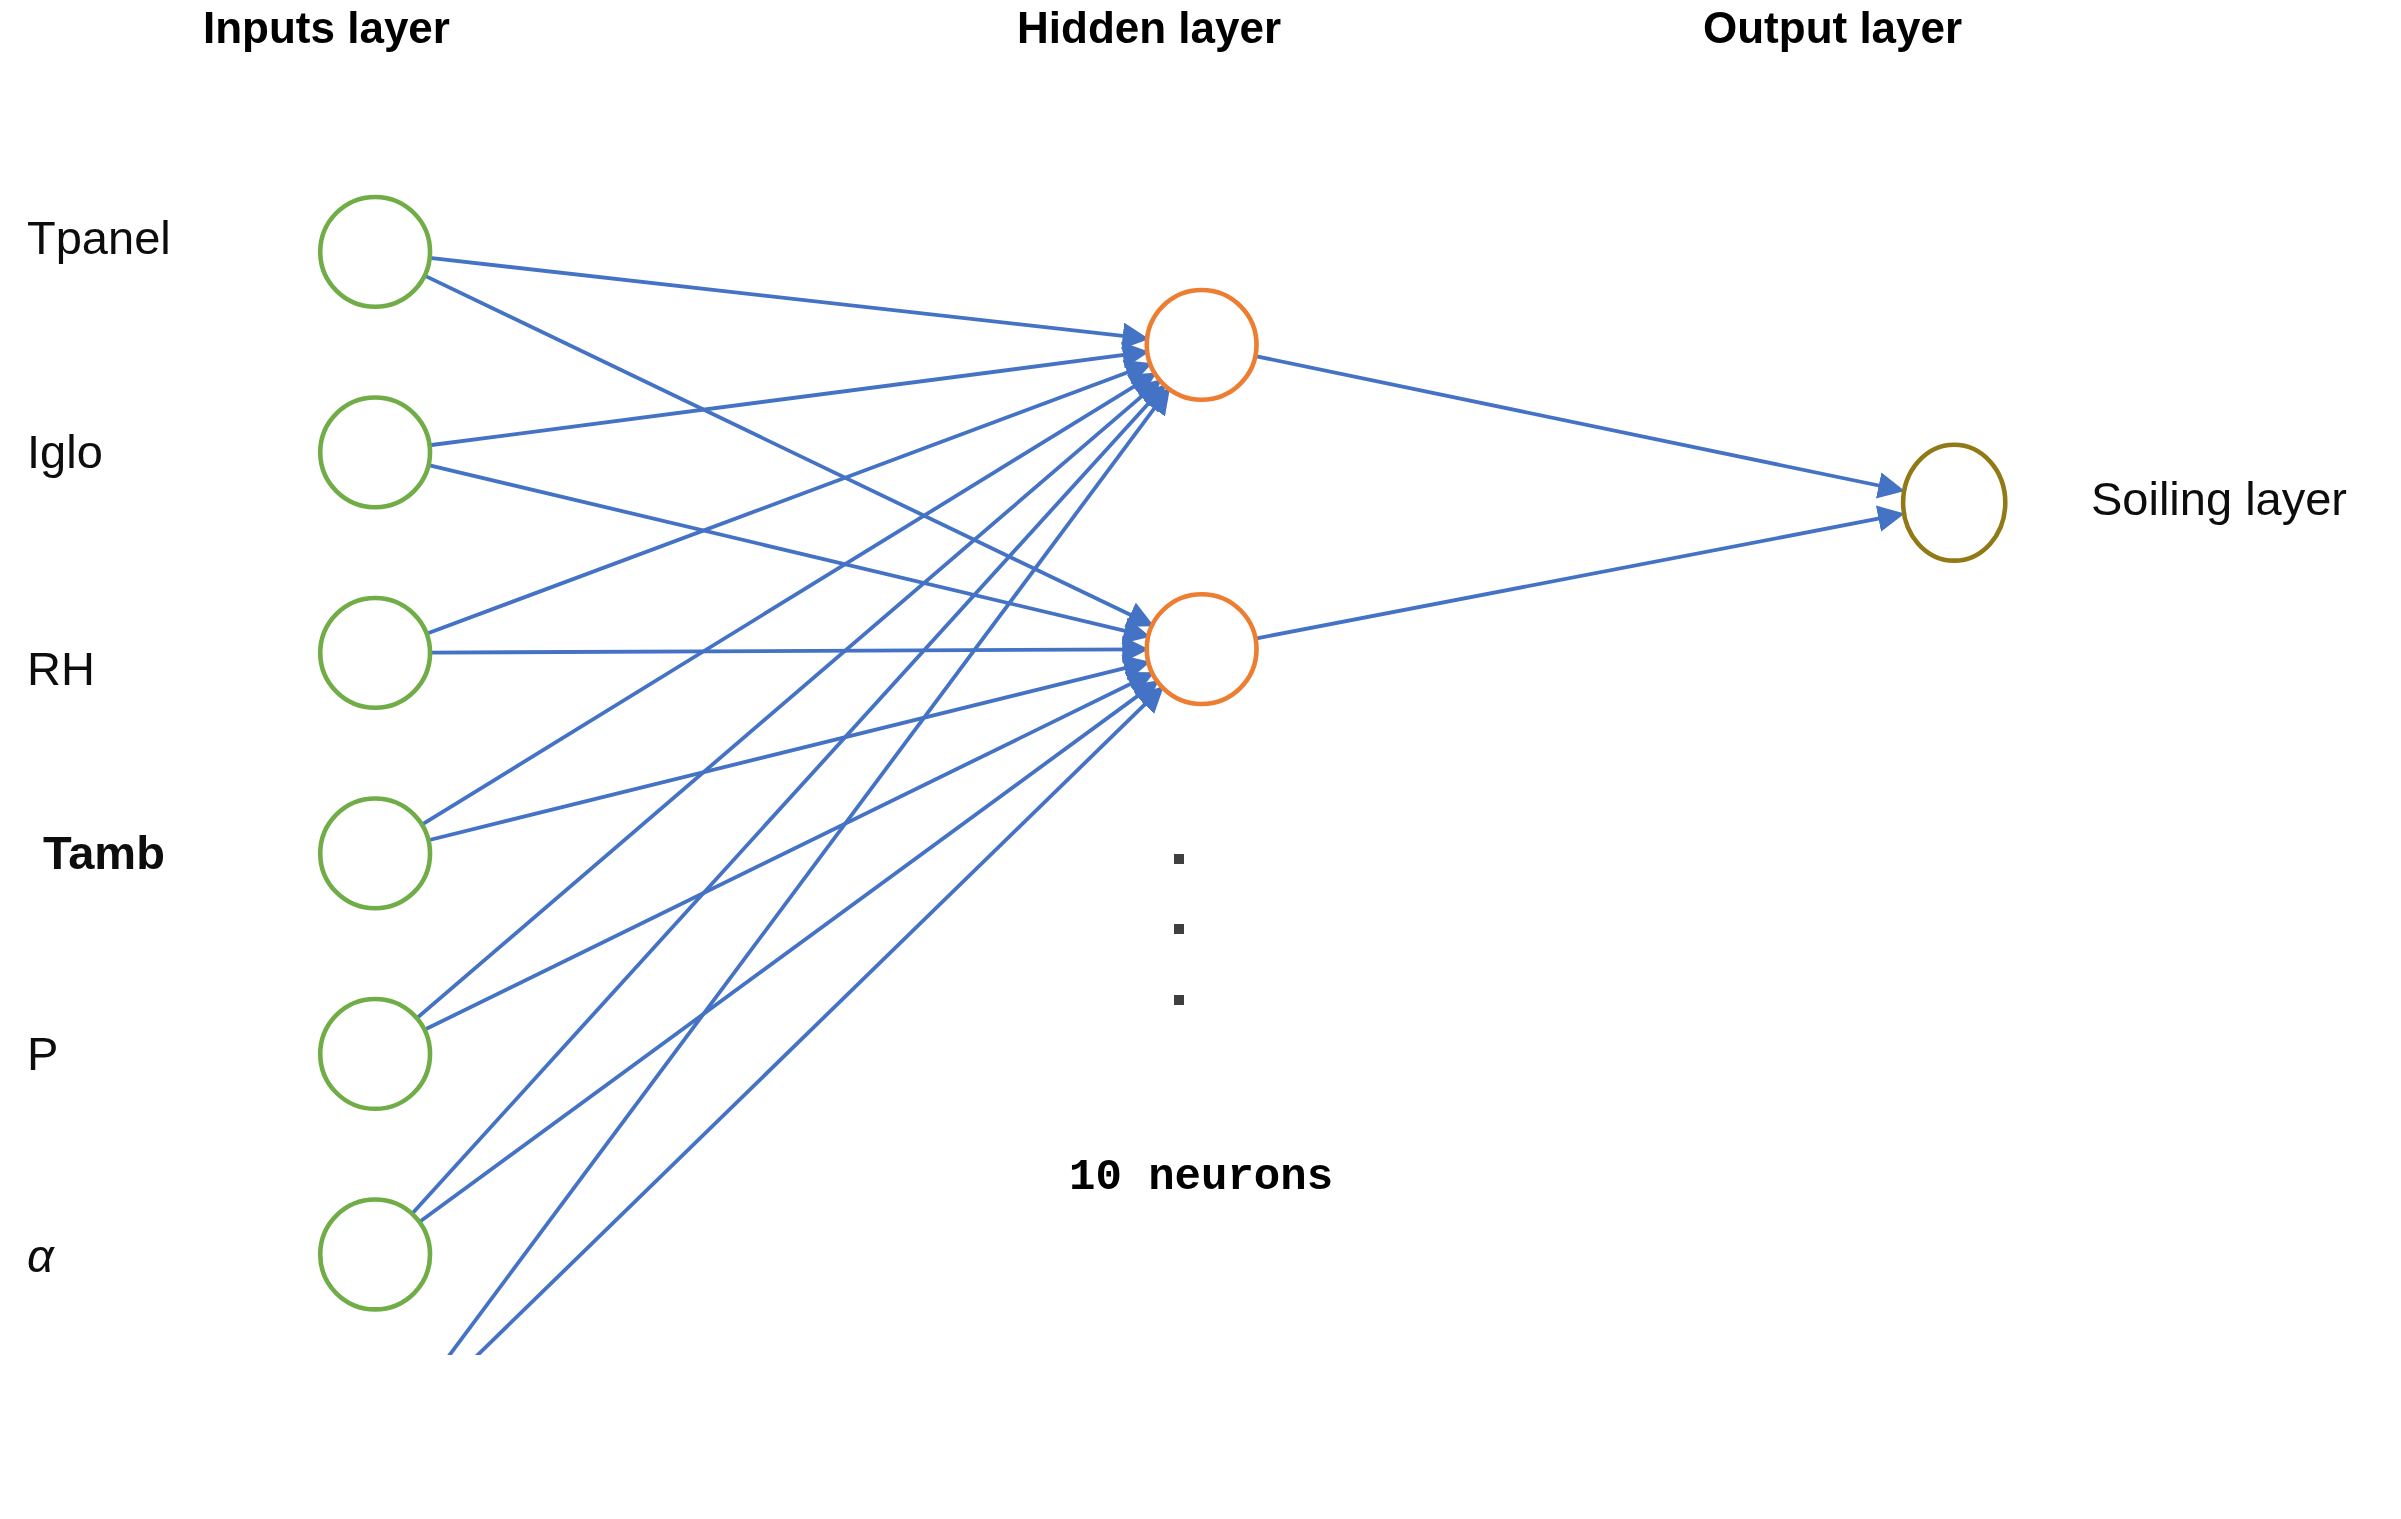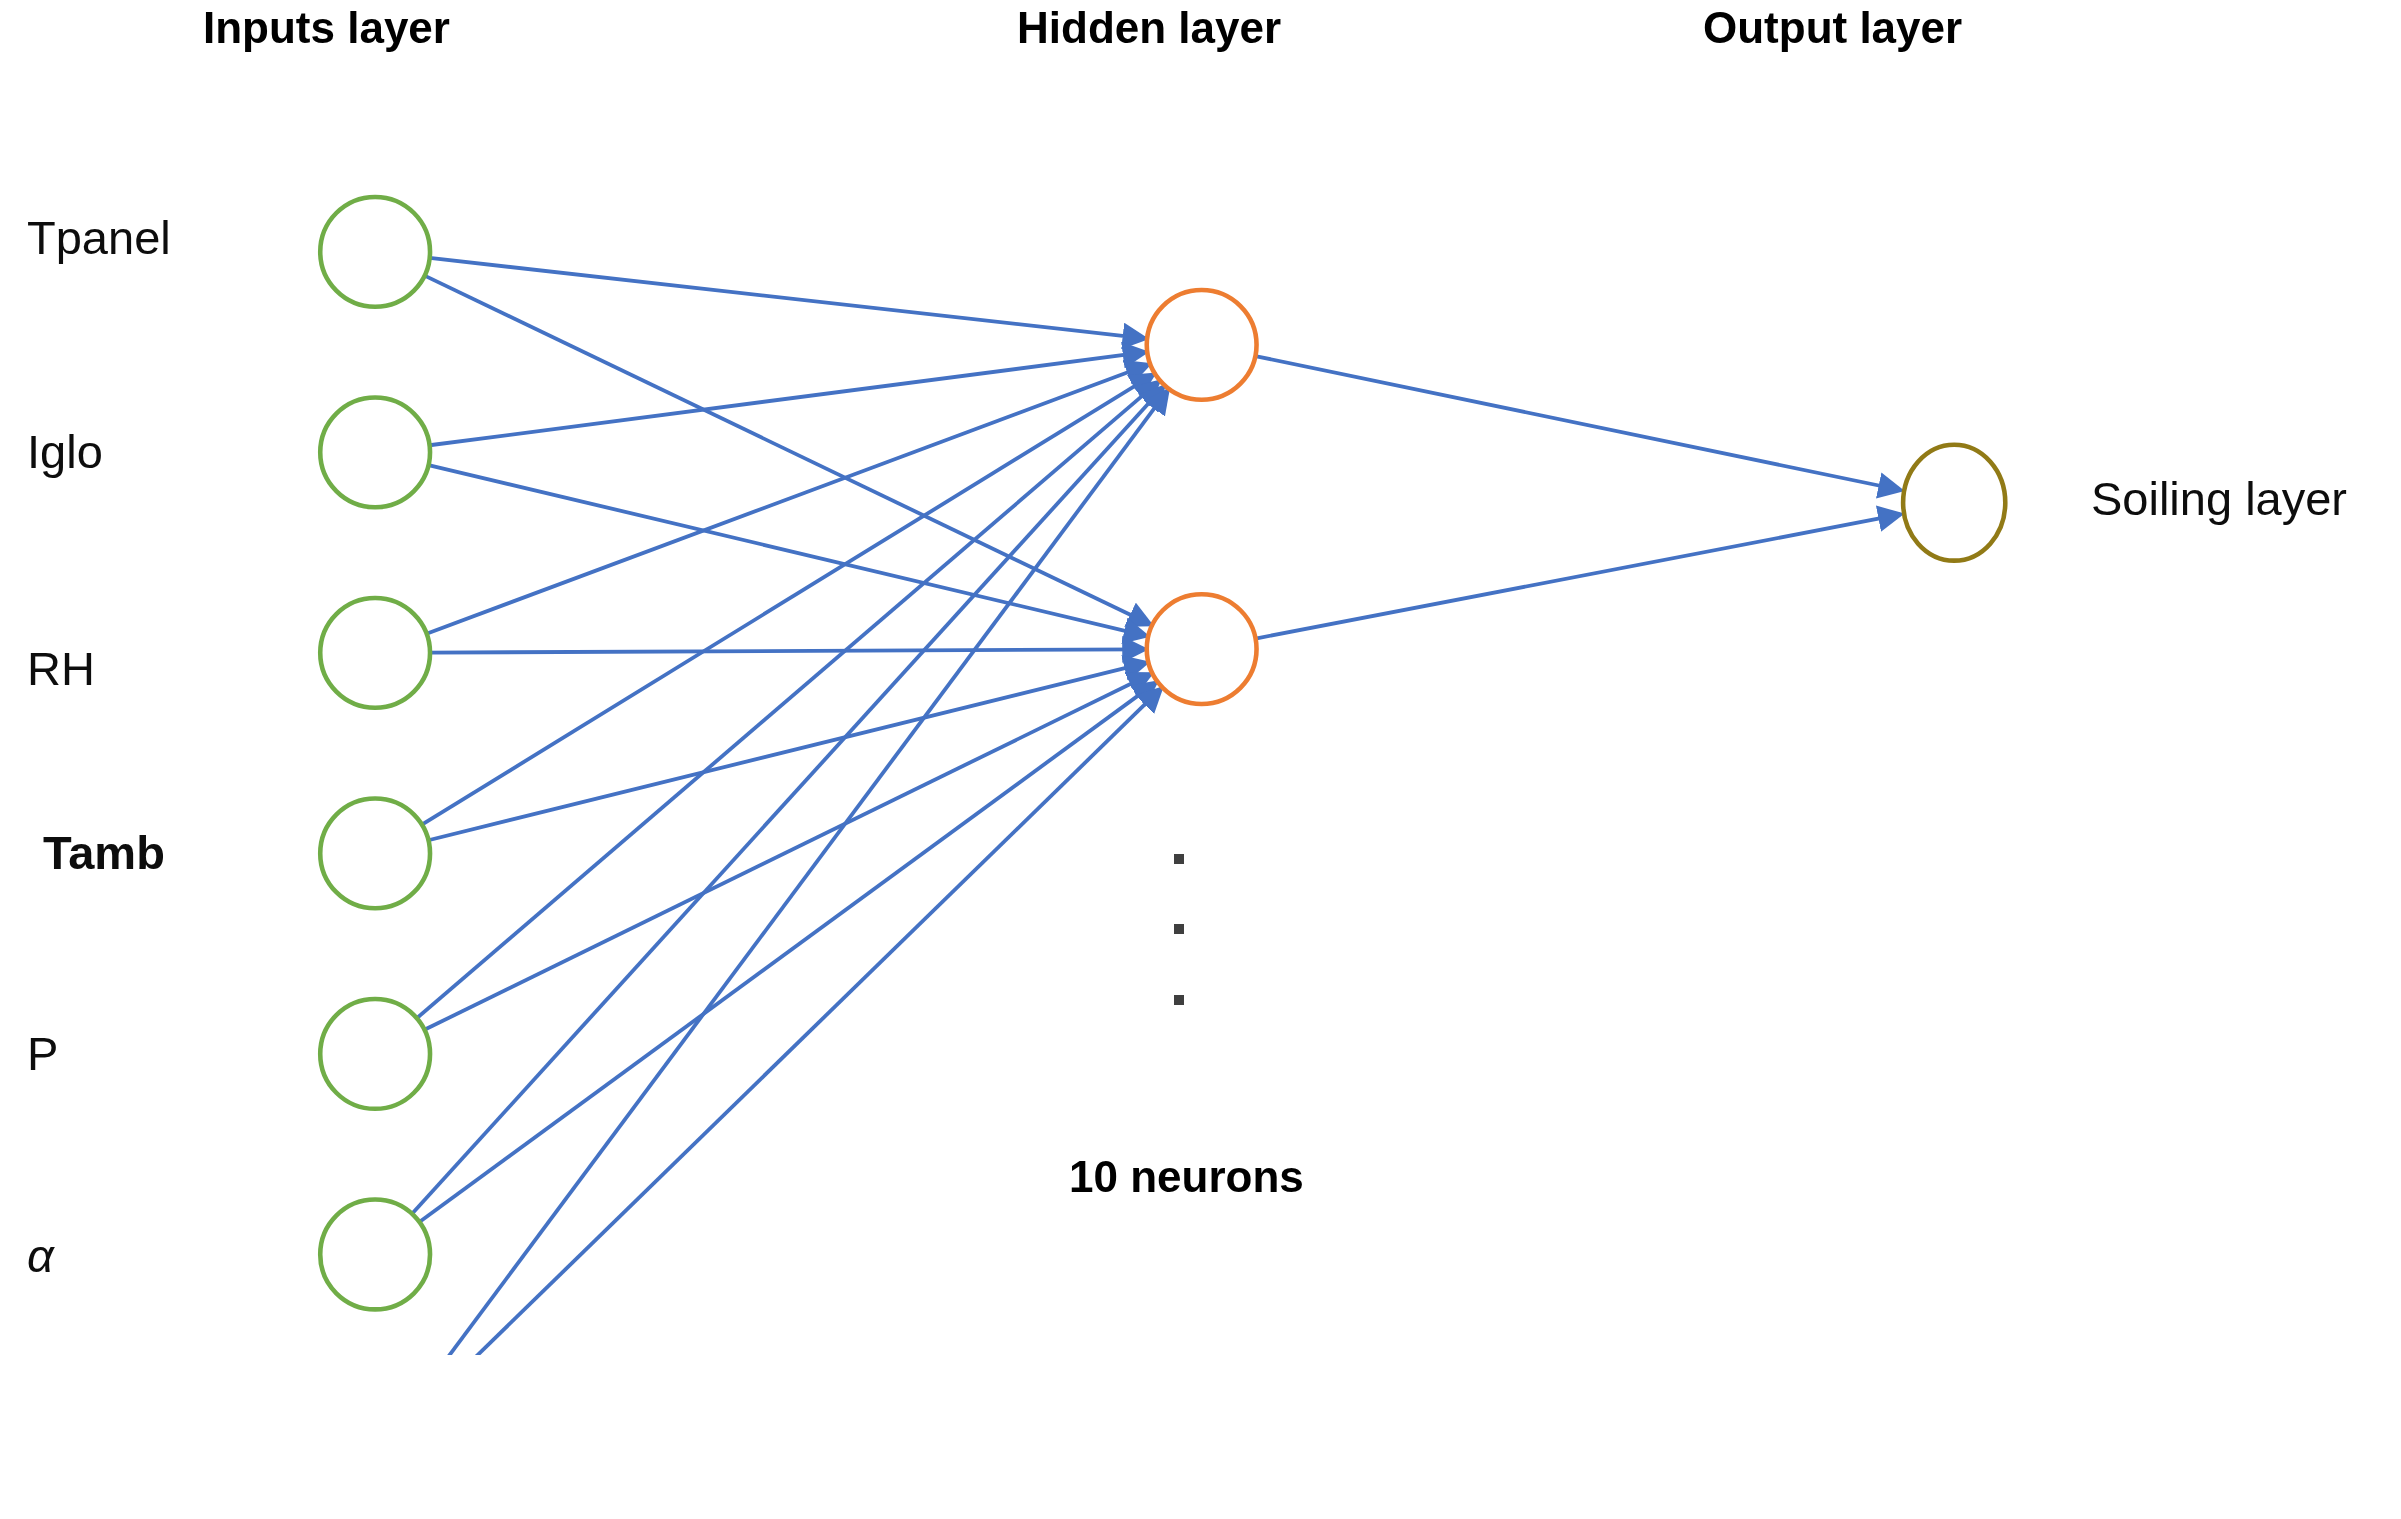--- a/index.html
+++ b/index.html
@@ -40,20 +40,21 @@
     white-space: nowrap;
     line-height: 1;
   }
   .hidden-count {
     position: absolute;
     font-weight: bold;
     font-size: 44px;
     color: #000000;
     white-space: nowrap;
     line-height: 1;
+    font-family: Liberation Mono, monospace;
   }
   #net-svg {
     position: absolute;
     left: 0;
     top: 0;
     width: 2401px;
     height: 1520px;
   }
   .dot {
     position: absolute;

